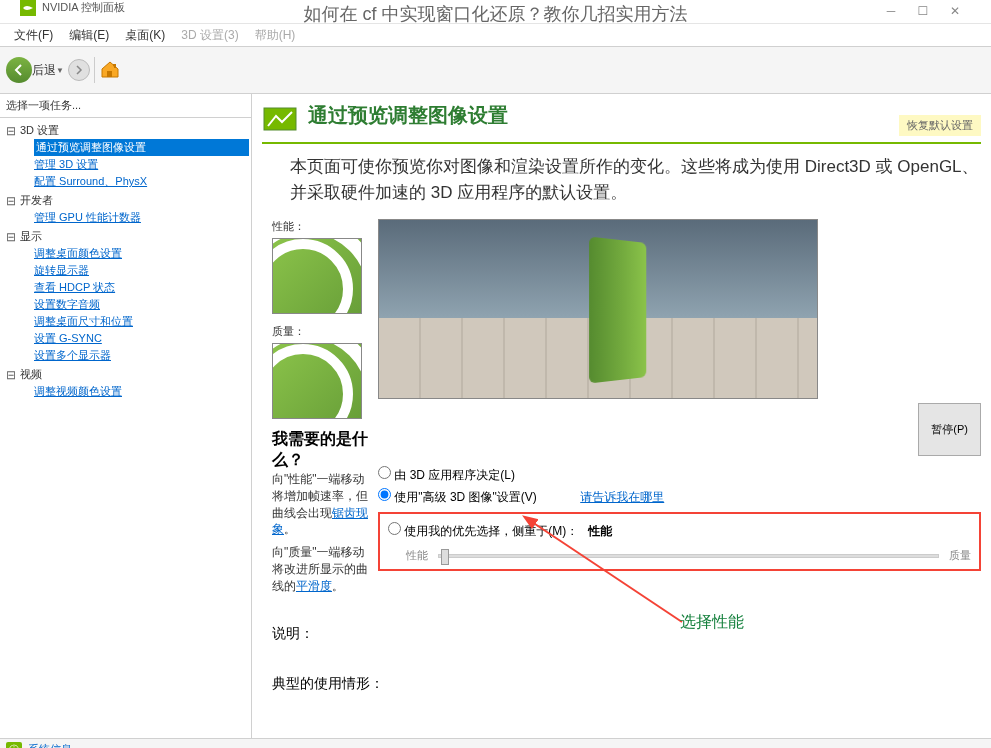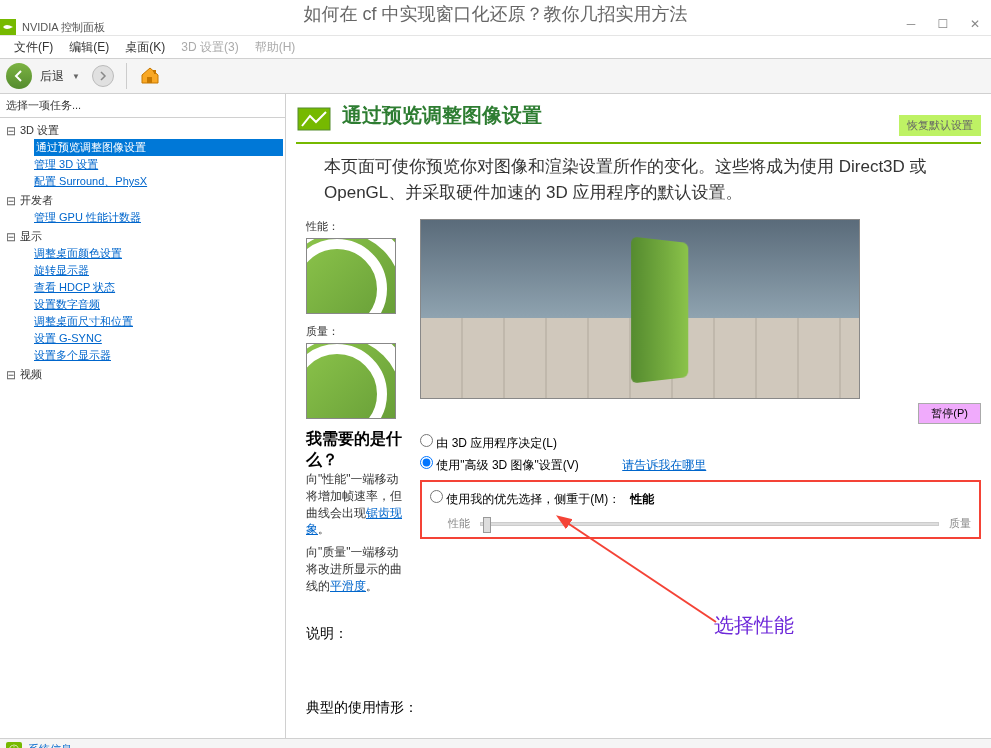--- a/index.html
+++ b/index.html
@@ -1,87 +1,87 @@
 <!DOCTYPE html>
 <html><head>
 <meta charset="utf-8">
 <style>
 * { margin: 0; padding: 0; box-sizing: border-box; font-family: "Microsoft YaHei", SimSun, sans-serif; font-size: 12px; }
 body { background: #fff; width: 991px; height: 748px; overflow: hidden; position: relative; }
 
-.titlebar { height: 36px; background: #fff; display: flex; align-items: flex-end; padding: 0 0; border-bottom: 1px solid #e5e5e5; }
+.titlebar { height: 24px; background: #fff; display: flex; align-items: flex-start; padding: 0 20px; border-bottom: 1px solid #e5e5e5; }
 .titlebar .logo { width: 16px; height: 16px; background: #76b900; margin-right: 6px; display: flex; align-items: center; justify-content: center; }
 .titlebar .title { color: #555; font-size: 11px; }
 .titlebar .wincontrols { margin-left: auto; display: flex; }
 .titlebar .wincontrols div { width: 32px; height: 22px; display: flex; align-items: center; justify-content: center; color: #888; cursor: pointer; }
 
 .overlay-title { position: absolute; top: 2px; left: 50%; transform: translateX(-50%); font-size: 18px; color: #666; z-index: 100; }
 
 .menubar { height: 22px; display: flex; align-items: center; padding: 0 8px; gap: 4px; font-size: 11px; color: #333; }
 .menubar span { padding: 2px 6px; cursor: pointer; }
 .menubar span.disabled { color: #aaa; }
 
-.toolbar { height: 36px; background: #f5f5f5; border-top: 1px solid #d0d0d0; border-bottom: 1px solid #d0d0d0; display: flex; align-items: center; padding: 0 6px; gap: 8px; }
+.toolbar { height: 48px; background: #f5f5f5; border-top: 1px solid #d0d0d0; border-bottom: 1px solid #d0d0d0; display: flex; align-items: center; padding: 0 6px; gap: 0; }
 .toolbar .back-btn { width: 26px; height: 26px; border-radius: 50%; background: linear-gradient(#7cb342, #558b2f); display: flex; align-items: center; justify-content: center; color: #fff; cursor: pointer; }
 .toolbar .back-label { font-size: 12px; color: #333; }
 .toolbar .fwd-btn { width: 22px; height: 22px; border-radius: 50%; background: #e0e0e0; border: 1px solid #bbb; display: flex; align-items: center; justify-content: center; color: #888; cursor: pointer; margin-left: 4px; }
 .toolbar .sep { width: 1px; height: 26px; background: #ccc; margin: 0 4px; }
 .toolbar .home-btn { width: 24px; height: 22px; cursor: pointer; }
 
 .main { display: flex; height: calc(100% - 24px - 22px - 36px - 22px); }
 
-.sidebar { width: 286px; border-right: 1px solid #d0d0d0; display: flex; flex-direction: column; }
+.sidebar { width: 252px; border-right: 1px solid #d0d0d0; display: flex; flex-direction: column; }
 .sidebar-header { padding: 4px 6px; font-size: 11px; color: #333; border-bottom: 1px solid #d0d0d0; }
 .tree { flex: 1; overflow: auto; padding: 4px 2px; }
 .tree-group { margin-bottom: 2px; }
 .tree-group-label { display: flex; align-items: center; cursor: pointer; padding: 1px 4px; color: #333; font-size: 11px; }
 .tree-toggle { width: 14px; color: #666; font-size: 12px; }
 .tree-items { margin-left: 32px; }
 .tree-item { color: #0066cc; text-decoration: underline; cursor: pointer; padding: 1px 0; font-size: 11px; display: block; }
 .tree-item.selected { background: #0078d7; color: #fff; text-decoration: none; padding: 1px 2px; }
 
 .content { flex: 1; background: #fff; padding: 8px 10px; overflow: auto; }
 
 .content-header { display: flex; align-items: flex-start; border-bottom: 2px solid #76b900; padding-bottom: 6px; margin-bottom: 10px; }
 .content-header .hicon { width: 36px; height: 34px; margin-right: 10px; }
 .content-header .htitle { font-size: 20px; font-weight: bold; color: #2e7d32; flex: 1; }
-.content-header .restore { font-size: 11px; color: #666; background: #bef264; padding: 3px 8px; cursor: pointer; align-self: flex-end; }
+.content-header .restore { font-size: 11px; color: #666; background: #fef9c3; padding: 3px 8px; cursor: pointer; align-self: flex-end; }
 
 .desc { font-size: 17px; color: #333; line-height: 1.5; margin-bottom: 14px; padding-left: 28px; }
 
-.settings-row { display: flex; gap: 16px; padding-left: 10px; }
+.settings-row { display: flex; gap: 8px; padding-left: 10px; }
 .perf-col { width: 98px; }
 .perf-label { font-size: 11px; color: #333; margin-bottom: 4px; }
 .perf-icon { width: 90px; height: 76px; background: linear-gradient(135deg, #8bc34a, #689f38); border: 1px solid #888; margin-bottom: 10px; position: relative; overflow: hidden; }
 .perf-icon::before { content: ""; position: absolute; width: 120px; height: 120px; border: 14px solid #fff; border-radius: 50%; left: -40px; top: -20px; }
 .perf-icon::after { content: ""; position: absolute; width: 80px; height: 80px; border: 10px solid #fff; border-radius: 50%; left: -20px; top: 0px; }
 
 .preview-col { flex: 1; }
 .preview-box { width: 440px; height: 180px; border: 1px solid #888; background: linear-gradient(#5a6b7a 0%, #8fa3b0 55%, #c8bfb3 55%, #e8e2d8 100%); position: relative; overflow: hidden; margin-bottom: 4px; }
 .preview-logo { position: absolute; left: 48%; top: 20px; width: 60px; height: 140px; background: linear-gradient(90deg, #558b2f, #8bc34a); border-radius: 6px; transform: perspective(200px) rotateY(18deg); }
 .preview-floor { position: absolute; bottom: 0; width: 100%; height: 45%; background: repeating-linear-gradient(90deg, #d0c8bc 0 40px, #c0b8ac 40px 42px), repeating-linear-gradient(0deg, #d0c8bc 0 30px, #c0b8ac 30px 32px); }
-.pause-btn { float: right; font-size: 11px; padding: 2px 12px; background: #f0abfc; border: 1px solid #aaa; cursor: pointer; margin-bottom: 8px; }
+.pause-btn { float: right; font-size: 11px; padding: 18px 12px; background: #e5e5e5; border: 1px solid #aaa; cursor: pointer; margin-bottom: 8px; }
 
 .hint-box { clear: both; }
 .hint-title { font-weight: bold; font-size: 16px; margin-top: 6px; }
 .hint-text { font-size: 11px; color: #333; line-height: 1.4; }
 .hint-text a { color: #0066cc; text-decoration: underline; }
 
 .radios { clear: both; margin-top: 6px; font-size: 11px; }
 .radios label { display: block; padding: 2px 0; }
 .radios .tellme { color: #0066cc; text-decoration: underline; margin-left: 40px; }
 
 .highlight-box { border: 2px solid #f44336; padding: 6px 8px; margin-top: 4px; }
 .highlight-box .slider-row { display: flex; align-items: center; gap: 10px; margin-top: 6px; padding-left: 18px; }
 .highlight-box .slider-row .sl-label { font-size: 11px; color: #888; }
 .highlight-box .slider-track { flex: 1; height: 4px; background: #ddd; border: 1px solid #ccc; position: relative; }
 .highlight-box .slider-thumb { position: absolute; left: 2px; top: -6px; width: 8px; height: 16px; background: #ddd; border: 1px solid #999; }
 
 .arrow-svg { position: absolute; pointer-events: none; }
-.select-perf-label { position: absolute; color: #6d28d9; font-size: 20px; font-weight: 500; }
+.select-perf-label { position: absolute; color: #15803d; font-size: 16px; font-weight: 500; }
 
 .sec-label { font-size: 14px; margin-top: 30px; padding-left: 10px; }
 
 .statusbar { height: 22px; border-top: 1px solid #d0d0d0; display: flex; align-items: center; padding: 0 6px; background: #f5f5f5; }
 .statusbar .sicon { width: 16px; height: 16px; background: #76b900; border-radius: 2px; margin-right: 6px; display: flex; align-items: center; justify-content: center; color: #fff; font-size: 10px; }
 .statusbar a { color: #0066cc; text-decoration: underline; font-size: 11px; }
 </style>
 </head>
 <body>
 
@@ -158,20 +158,21 @@
             <a class="tree-item">查看 HDCP 状态</a>
             <a class="tree-item">设置数字音频</a>
             <a class="tree-item">调整桌面尺寸和位置</a>
             <a class="tree-item">设置 G-SYNC</a>
             <a class="tree-item">设置多个显示器</a>
           </div>
         </div>
         <div class="tree-group">
           <div class="tree-group-label"><span class="tree-toggle">⊟</span>视频</div>
           <div class="tree-items">
+            <a class="tree-item">调整视频颜色设置</a>
           </div>
         </div>
       </div>
   </div>
 
   <div class="content" style="position:relative;">
     <div class="content-header">
       <div class="hicon">
         <svg width="36" height="34" viewBox="0 0 36 34">
             <rect x="2" y="6" width="32" height="22" fill="#76b900" stroke="#558b2f"></rect>
@@ -225,20 +226,20 @@
       <defs>
           <marker id="ah" markerWidth="10" markerHeight="10" refX="2" refY="3" orient="auto">
             <path d="M0,0 L0,6 L8,3 Z" fill="#f44336"></path>
           </marker>
         </defs>
       <line x1="160" y1="110" x2="10" y2="10" stroke="#f44336" stroke-width="2" marker-end="url(#ah)"></line>
     </svg>
     <div class="select-perf-label" style="left:428px; top:518px;">选择性能</div>
 
     <div class="sec-label">说明：</div>
-    <div class="sec-label" style="margin-top:56px;font-family:Liberation Serif, serif;">典型的使用情形：</div>
+    <div class="sec-label" style="margin-top:32px;font-family:Liberation Serif, serif;">典型的使用情形：</div>
   </div>
 </div>
 
 <div class="statusbar">
   <div class="sicon">ⓘ</div>
   <a href="#">系统信息</a>
 </div>
 
 </body></html>

